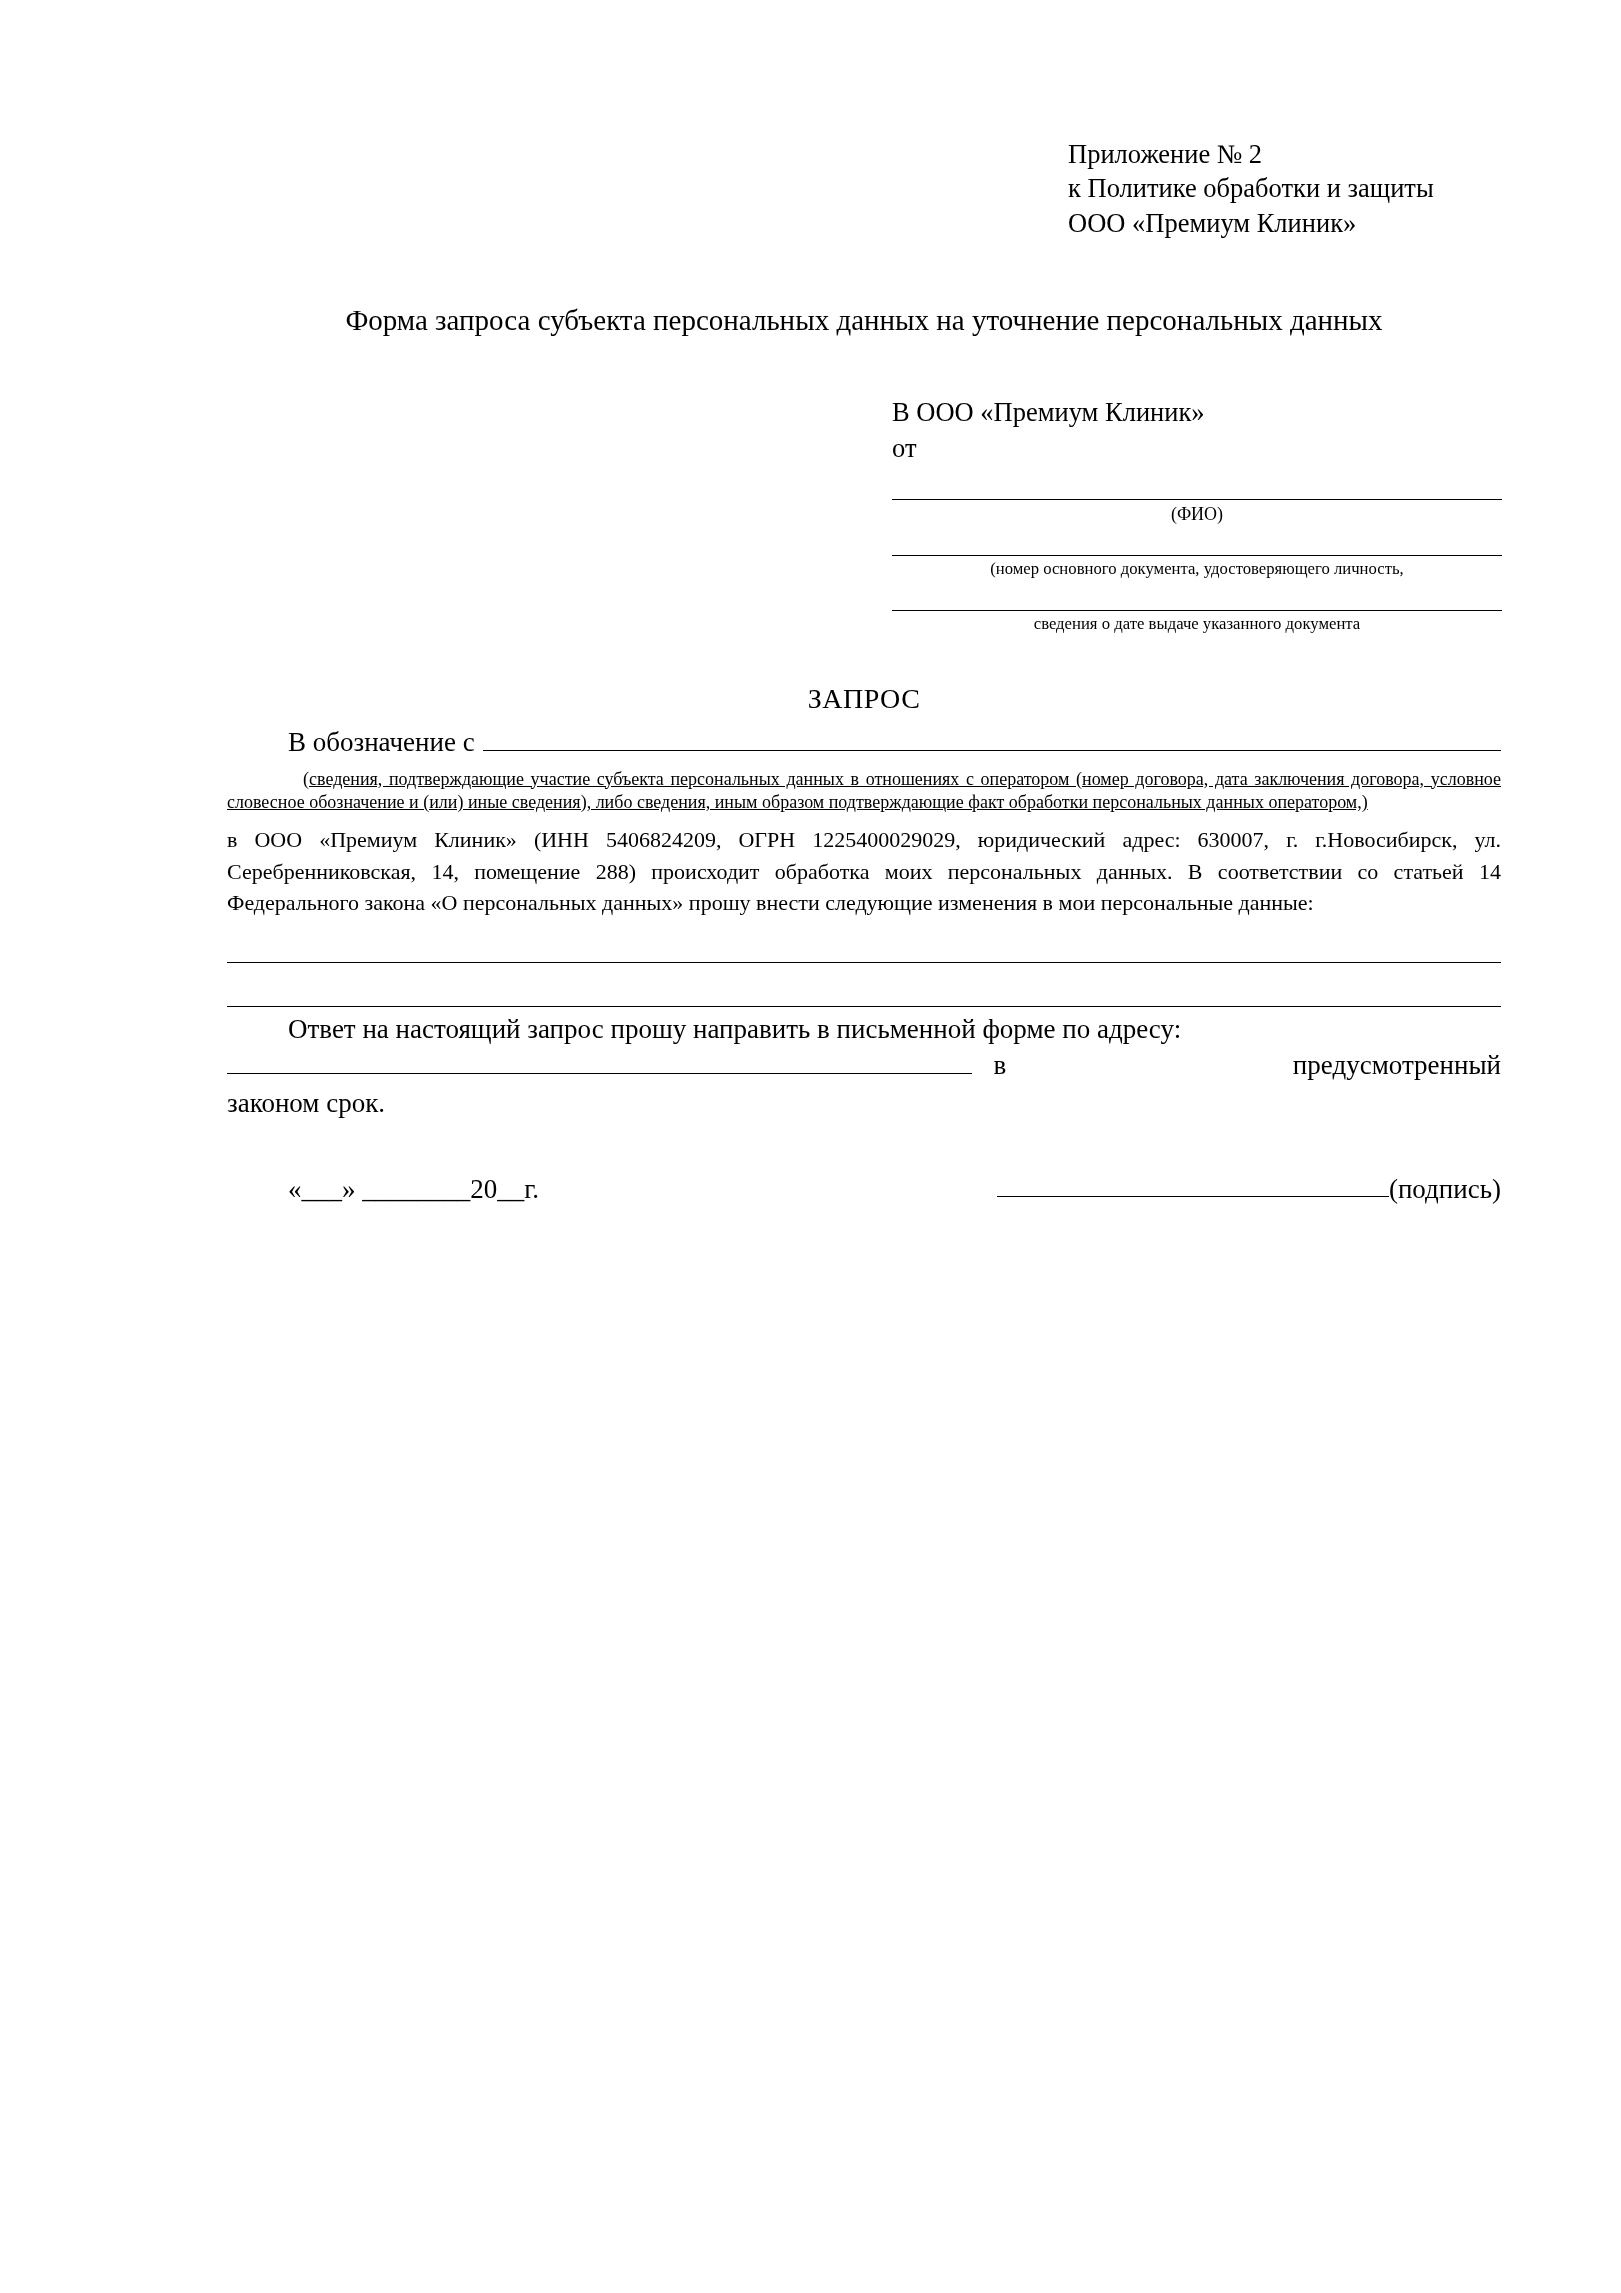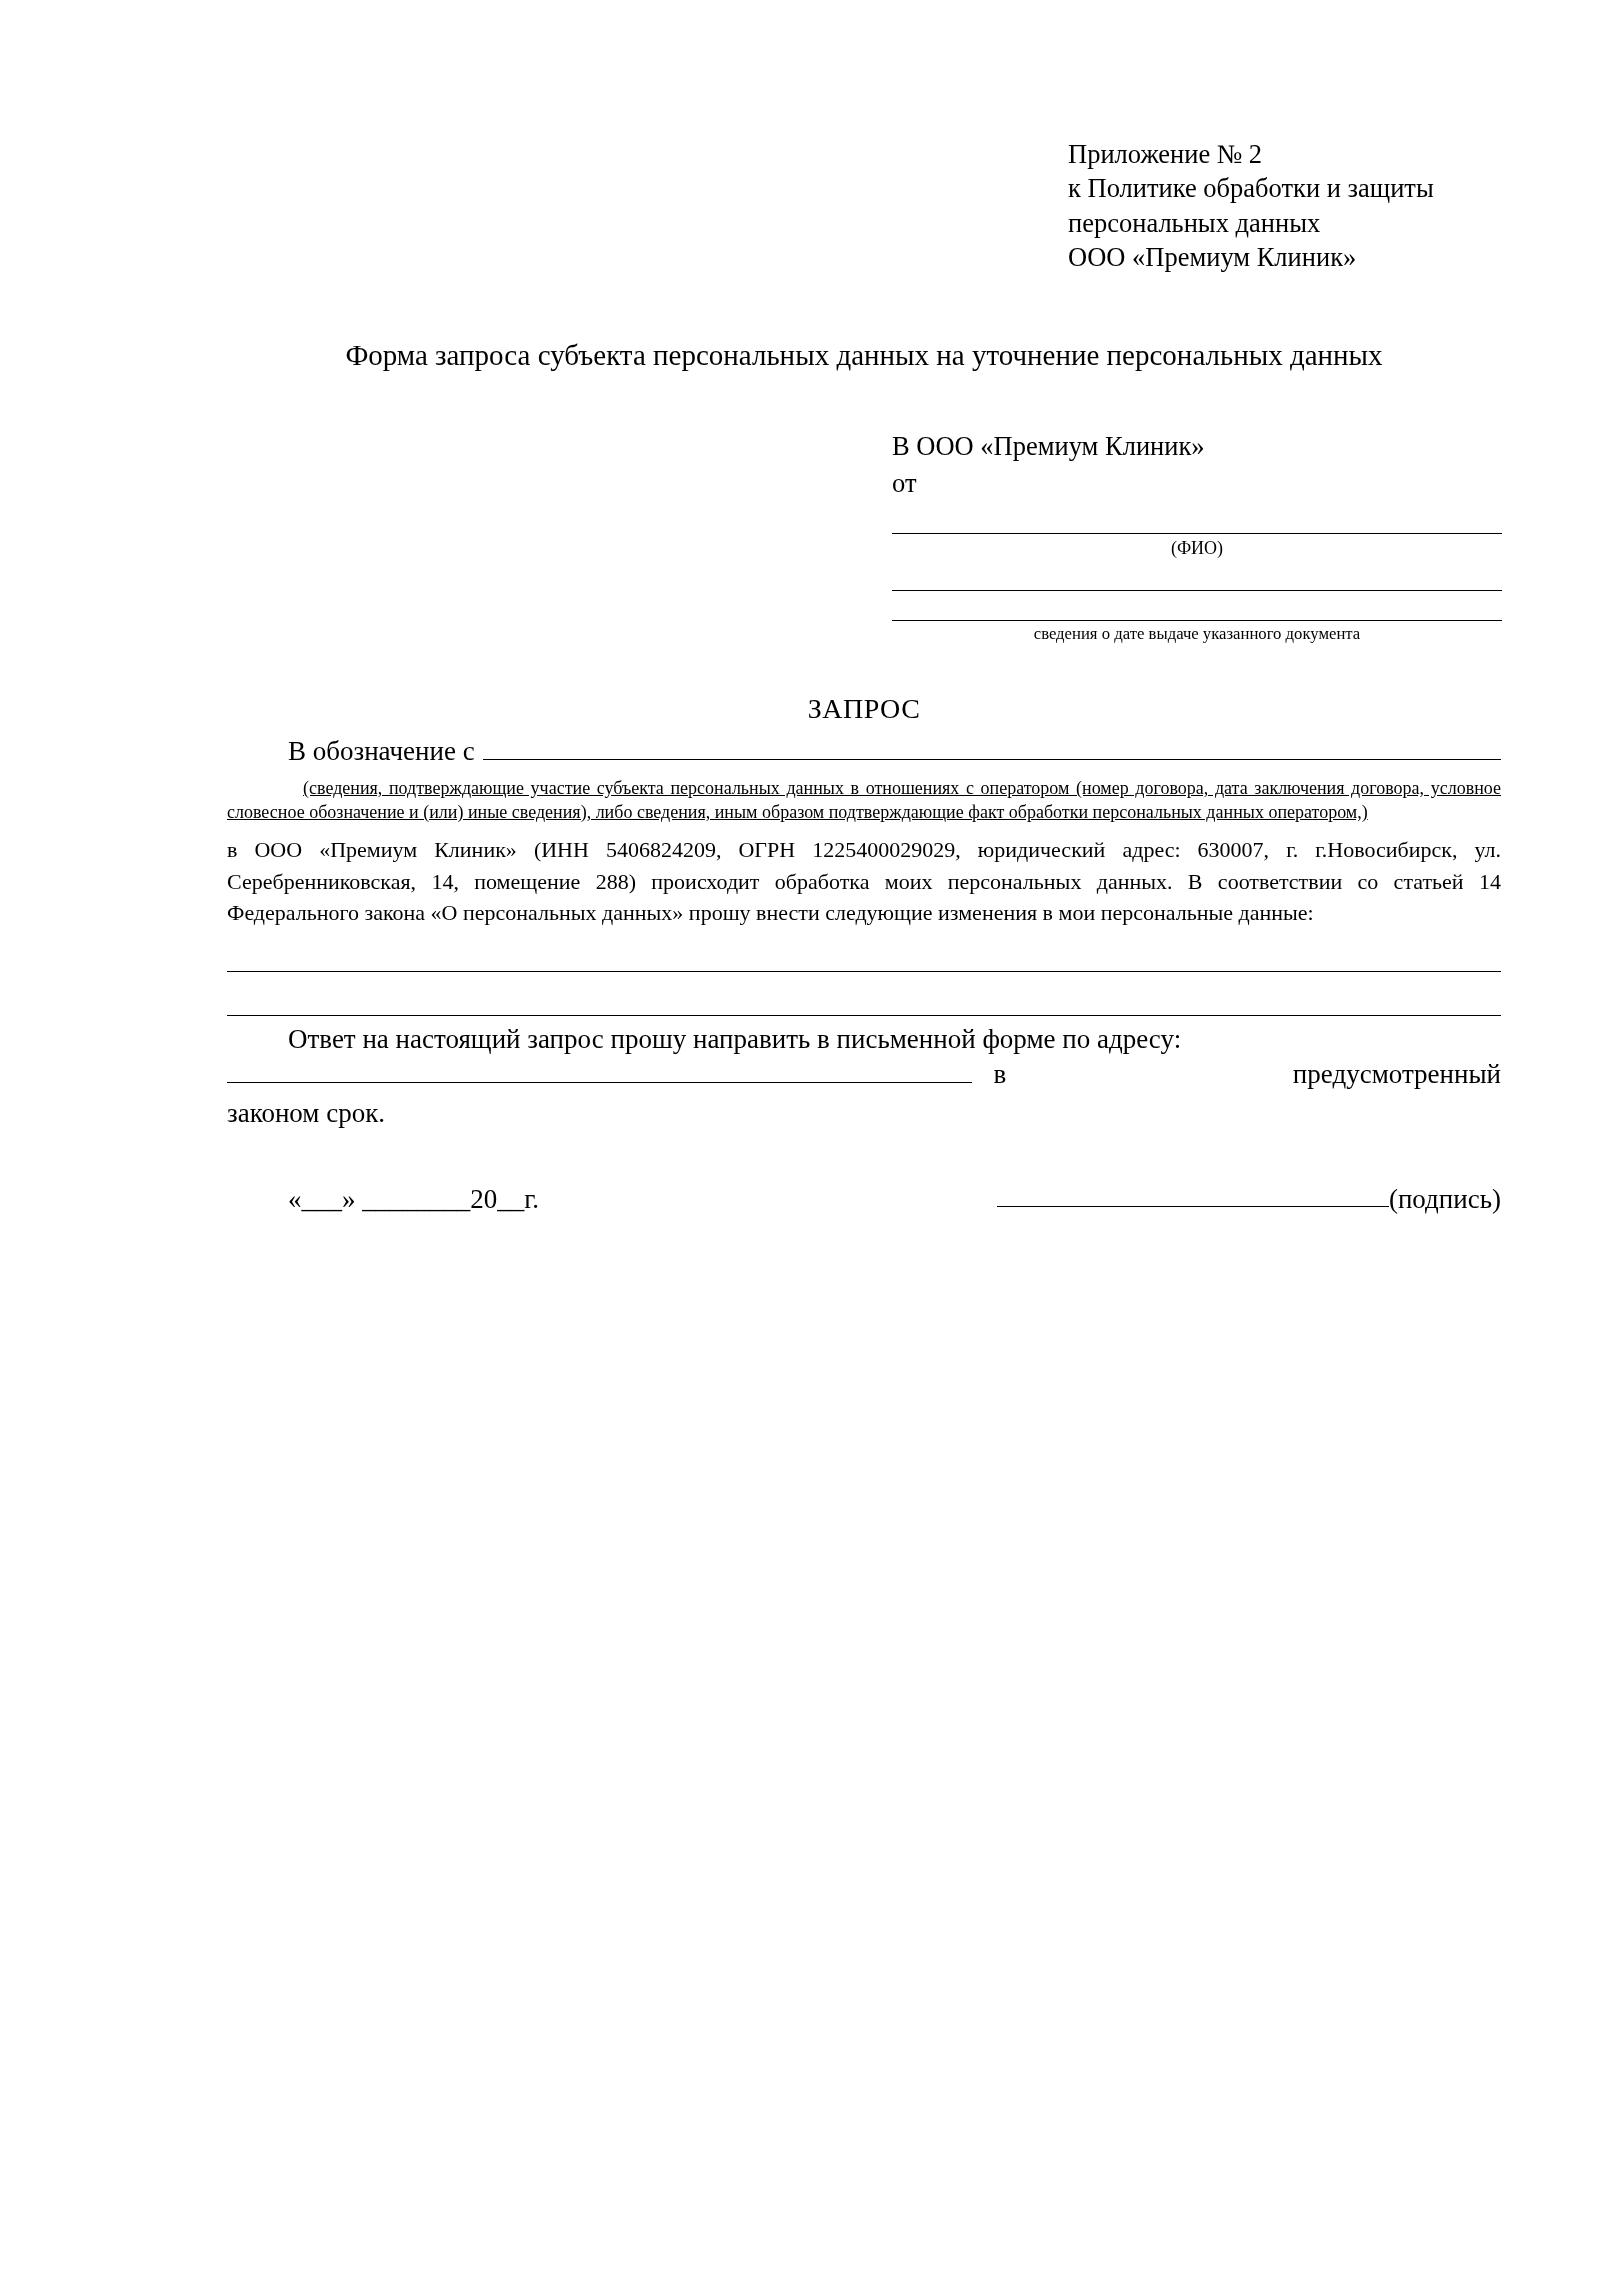--- a/index.html
+++ b/index.html
@@ -151,37 +151,37 @@
 </style>
 </head>
 <body>
 
 <div class="page">
   <div class="content">
 
     <div class="appendix">
       <div>Приложение № 2</div>
       <div>к Политике обработки и защиты</div>
-      <div>персональных данных</div>
       <div>ООО «Премиум Клиник»</div>
     </div>
 
     <div class="doc-title">Форма запроса субъекта персональных данных на уточнение персональных данных</div>
 
     <div class="addressee">
       <div class="to-line">В ООО «Премиум Клиник»</div>
       <div class="from-line">от</div>
 
       <div class="fill-row">
         <div class="fill-line"></div>
         <div class="fill-caption">(ФИО)</div>
       </div>
 
       <div class="fill-row">
         <div class="fill-line"></div>
+        <div class="fill-caption small">(номер основного документа, удостоверяющего личность,</div>
       </div>
 
       <div class="fill-row">
         <div class="fill-line"></div>
         <div class="fill-caption small">сведения о дате выдаче указанного документа</div>
       </div>
 
     </div>
 
     <div class="request-heading">ЗАПРОС</div>

